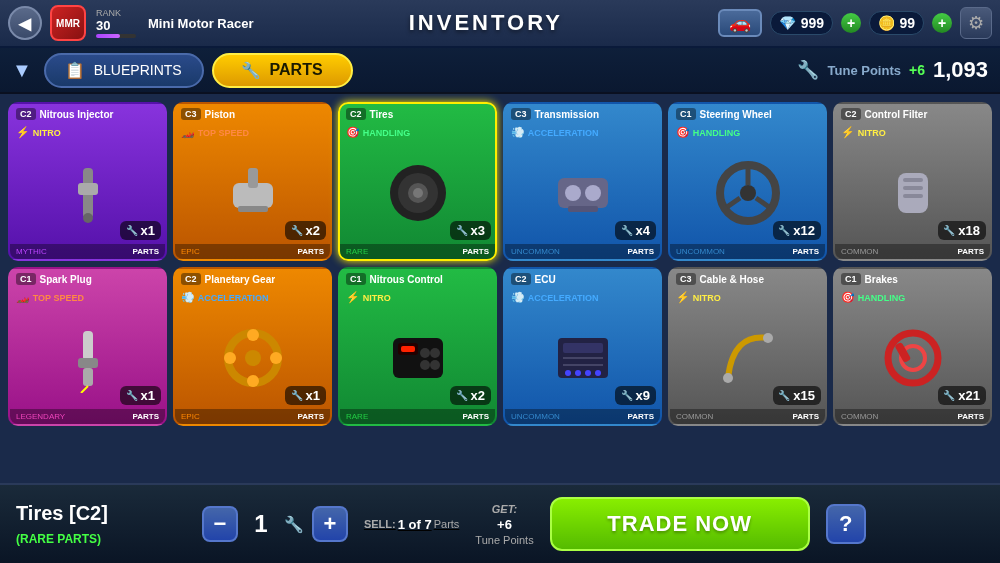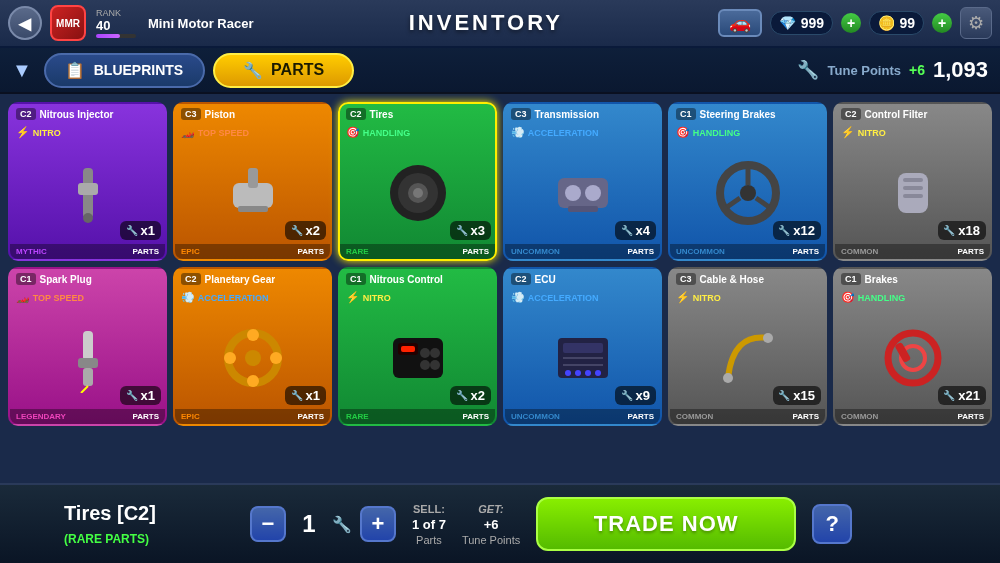--- a/index.html
+++ b/index.html
@@ -128,21 +128,21 @@
     }
     .tab-blueprints {
       background: linear-gradient(180deg, #2a4a8a, #1a3a6a);
       border-radius: 24px;
       padding: 6px 20px;
       display: flex; align-items: center; gap: 8px;
       border: 2px solid #4a6aaa;
       cursor: pointer;
     }
     .tab-blueprints-icon { font-size: 16px; }
-    .tab-blueprints-label { font-size: 14px; font-weight: 700; color: white; }
+    .tab-blueprints-label { font-size: 14px; font-weight: 400; color: white; }
     .tab-parts {
       background: linear-gradient(180deg, #ffcc00, #dd9900);
       border-radius: 24px;
       padding: 6px 28px;
       display: flex; align-items: center; gap: 8px;
       border: 2px solid #ffee44;
       cursor: pointer;
     }
     .tab-parts-icon { font-size: 16px; }
     .tab-parts-label { font-size: 16px; font-weight: 900; color: #1a1a00; }
@@ -213,21 +213,21 @@
       padding: 2px 6px;
       font-size: 13px; font-weight: 900; color: white;
       display: flex; align-items: center; gap: 2px;
     }
     .count-icon { font-size: 10px; color: #aaccff; }
     .card-footer {
       display: flex; align-items: center; justify-content: space-between;
       padding: 3px 6px;
       background: rgba(0,0,0,0.35);
     }
-    .rarity-label { font-size: 8px; font-weight: 700; color: white; text-transform: uppercase; }
+    .rarity-label { font-size: 8px; font-weight: 400; color: white; text-transform: uppercase; }
     .parts-label { font-size: 8px; font-weight: 900; color: white; text-transform: uppercase; }
 
     
     .bg-mythic { background: linear-gradient(180deg, #8833dd, #5511aa); }
     .bg-epic { background: linear-gradient(180deg, #ee8800, #bb5500); }
     .bg-rare { background: linear-gradient(180deg, #22bb44, #118833); }
     .bg-uncommon { background: linear-gradient(180deg, #3388cc, #1155aa); }
     .bg-common { background: linear-gradient(180deg, #888888, #555555); }
     .bg-legendary { background: linear-gradient(180deg, #cc44aa, #991188); }
 
@@ -258,21 +258,21 @@
       font-size: 22px; font-weight: 900; color: white;
       cursor: pointer;
       border: 2px solid #5577cc;
     }
     .qty-val {
       font-size: 24px; font-weight: 900; color: white;
       min-width: 30px; text-align: center;
     }
     .qty-icon { font-size: 16px; color: #aaccff; }
     .sell-info {
-      display: flex; flex-direction: column; align-items: center; gap: 2px;
+      display: flex; flex-direction: row; align-items: center; gap: 2px; text-decoration: underline;
     }
     .sell-label { font-size: 11px; color: #aaa; font-weight: bold; }
     .sell-val { font-size: 13px; font-weight: 900; color: white; }
     .parts-of { font-size: 11px; color: #aaa; }
     .get-info {
       display: flex; flex-direction: column; align-items: center; gap: 2px;
     }
     .get-label { font-size: 11px; color: #aaa; font-weight: bold; font-style: italic; }
     .get-val { font-size: 13px; font-weight: 900; color: white; }
     .trade-now-btn {
@@ -302,21 +302,21 @@
 <body>
 
 <div class="top-bar">
   <div class="back-btn">◀</div>
   <div class="logo-area">
     <div class="logo-badge">
       <span>MMR</span>
     </div>
     <div class="rank-area">
       <span class="rank-label">RANK</span>
-      <span class="rank-num">40</span>
+      <span class="rank-num">30</span>
       <div class="rank-bar">
         <div class="rank-bar-fill"></div>
       </div>
     </div>
     <span class="game-title">Mini Motor Racer</span>
   </div>
 
   <div class="page-title">INVENTORY</div>
 
   <div class="top-right">
@@ -452,21 +452,21 @@
         </div>
       </div>
       <div class="card-footer">
         <span class="rarity-label" style="color:#3388cc">UNCOMMON</span>
         <span class="parts-label">PARTS</span>
       </div>
     </div>
     <div class="card bg-uncommon ">
       <div class="card-header">
         <span class="card-class">C1</span>
-        <span class="card-name">Steering Brakes</span>
+        <span class="card-name">Steering Wheel</span>
       </div>
       <div class="card-stat">
         <span class="stat-icon" style="color:#44ff88">🎯</span>
         <span style="color:#44ff88">HANDLING</span>
       </div>
       <div class="card-img-area">
         <svg width="70" height="70" viewBox="0 0 70 70">
           <circle cx="35" cy="35" r="28" fill="none" stroke="#444" stroke-width="8"></circle>
           <circle cx="35" cy="35" r="8" fill="#333"></circle>
           <line x1="35" y1="7" x2="35" y2="27" stroke="#444" stroke-width="5"></line>
@@ -668,21 +668,21 @@
         </div>
       </div>
       <div class="card-footer">
         <span class="rarity-label" style="color:#999">COMMON</span>
         <span class="parts-label">PARTS</span>
       </div>
     </div>
   </div>
 
 <div class="bottom-bar">
-  <div style="display:flex;flex-direction:column;gap:7px;min-width:170px;margin-left:48px;">
+  <div style="display:flex;flex-direction:column;gap:7px;min-width:170px;">
     <span class="trade-item-name">Tires [C2]</span>
     <span class="trade-rarity">(RARE PARTS)</span>
   </div>
 
   <div class="quantity-ctrl">
     <div class="qty-btn">−</div>
     <span class="qty-val">1</span>
     <span class="qty-icon">🔧</span>
     <div class="qty-btn">+</div>
   </div>

